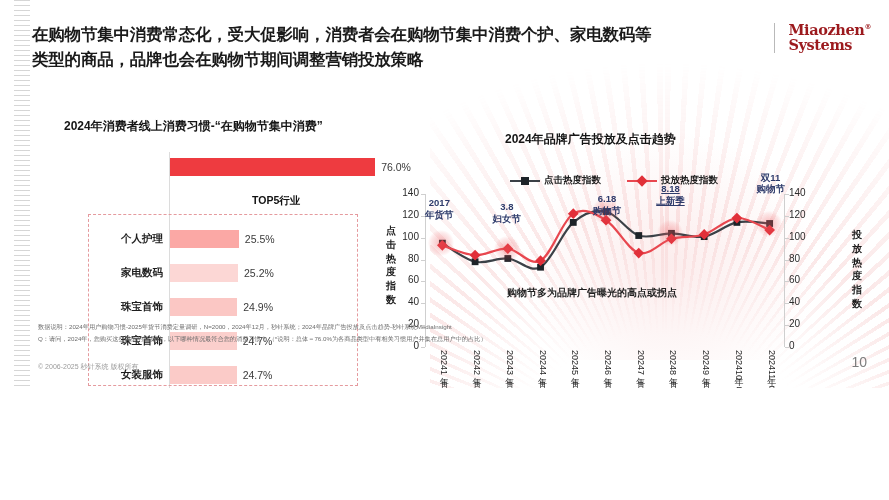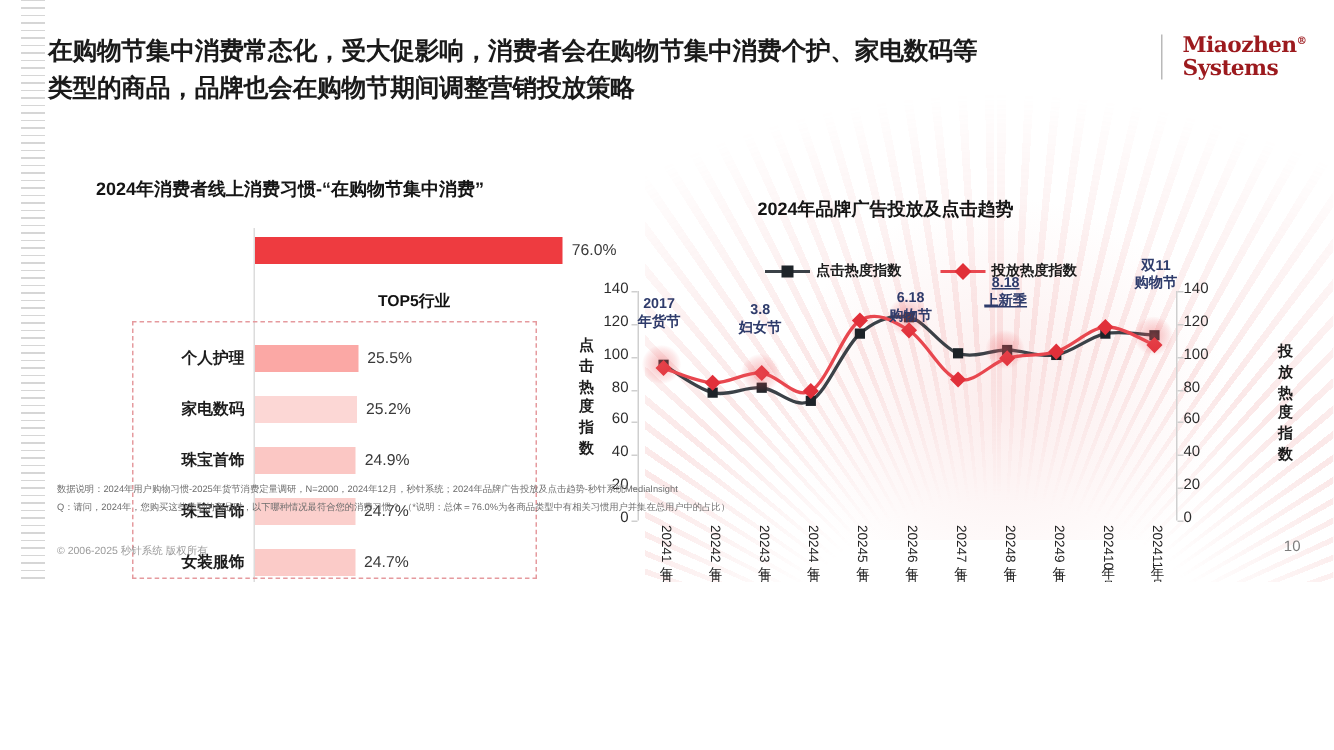--- a/index.html
+++ b/index.html
@@ -175,21 +175,21 @@
   .foot {
     position: absolute; left: 38px; bottom: 44px; width: 700px;
     font-size: 6.2px; color: #6d6d6d; line-height: 1.85;
   }
   .copy {
     position: absolute; left: 38px; bottom: 16px;
     font-size: 7px; color: #9b9b9b;
   }
   .pageno {
     position: absolute; right: 22px; bottom: 18px;
-    font-size: 10px; color: #7d7d7d;
+    font-size: 14px; color: #7d7d7d;
   }
 </style>
 </head>
 <body>
 
 <div id="slide">
 
   <div class="bg-leftstripes"></div>
   <div class="bg-sunburst"></div>
   <div class="bg-glow"></div>
@@ -361,20 +361,21 @@
         <div class="annot" style="left: 257.455px; top: 33.3429px; width: 56px; text-decoration: underline;">
           <div>8.18</div>
           <div>上新季</div>
         </div>
         <div class="pt-glow" style="left: 370.636px; top: 60.5071px;"></div>
         <div class="annot" style="left: 357.636px; top: 21.5071px; width: 56px;">
           <div>双11</div>
           <div>购物节</div>
         </div>
       </div>
+    <div class="mid-note">购物节多为品牌广告曝光的高点或拐点</div>
   </div>
 
   <div class="foot">
     <div>数据说明：2024年用户购物习惯-2025年货节消费定量调研，N=2000，2024年12月，秒针系统；2024年品牌广告投放及点击趋势-秒针系统MediaInsight</div>
     <div>Q：请问，2024年，您购买这些类型的商品时，以下哪种情况最符合您的消费习惯？  （*说明：总体＝76.0%为各商品类型中有相关习惯用户并集在总用户中的占比）</div>
   </div>
   <div class="copy">© 2006-2025 秒针系统 版权所有</div>
   <div class="pageno">10</div>
 </div>
 

